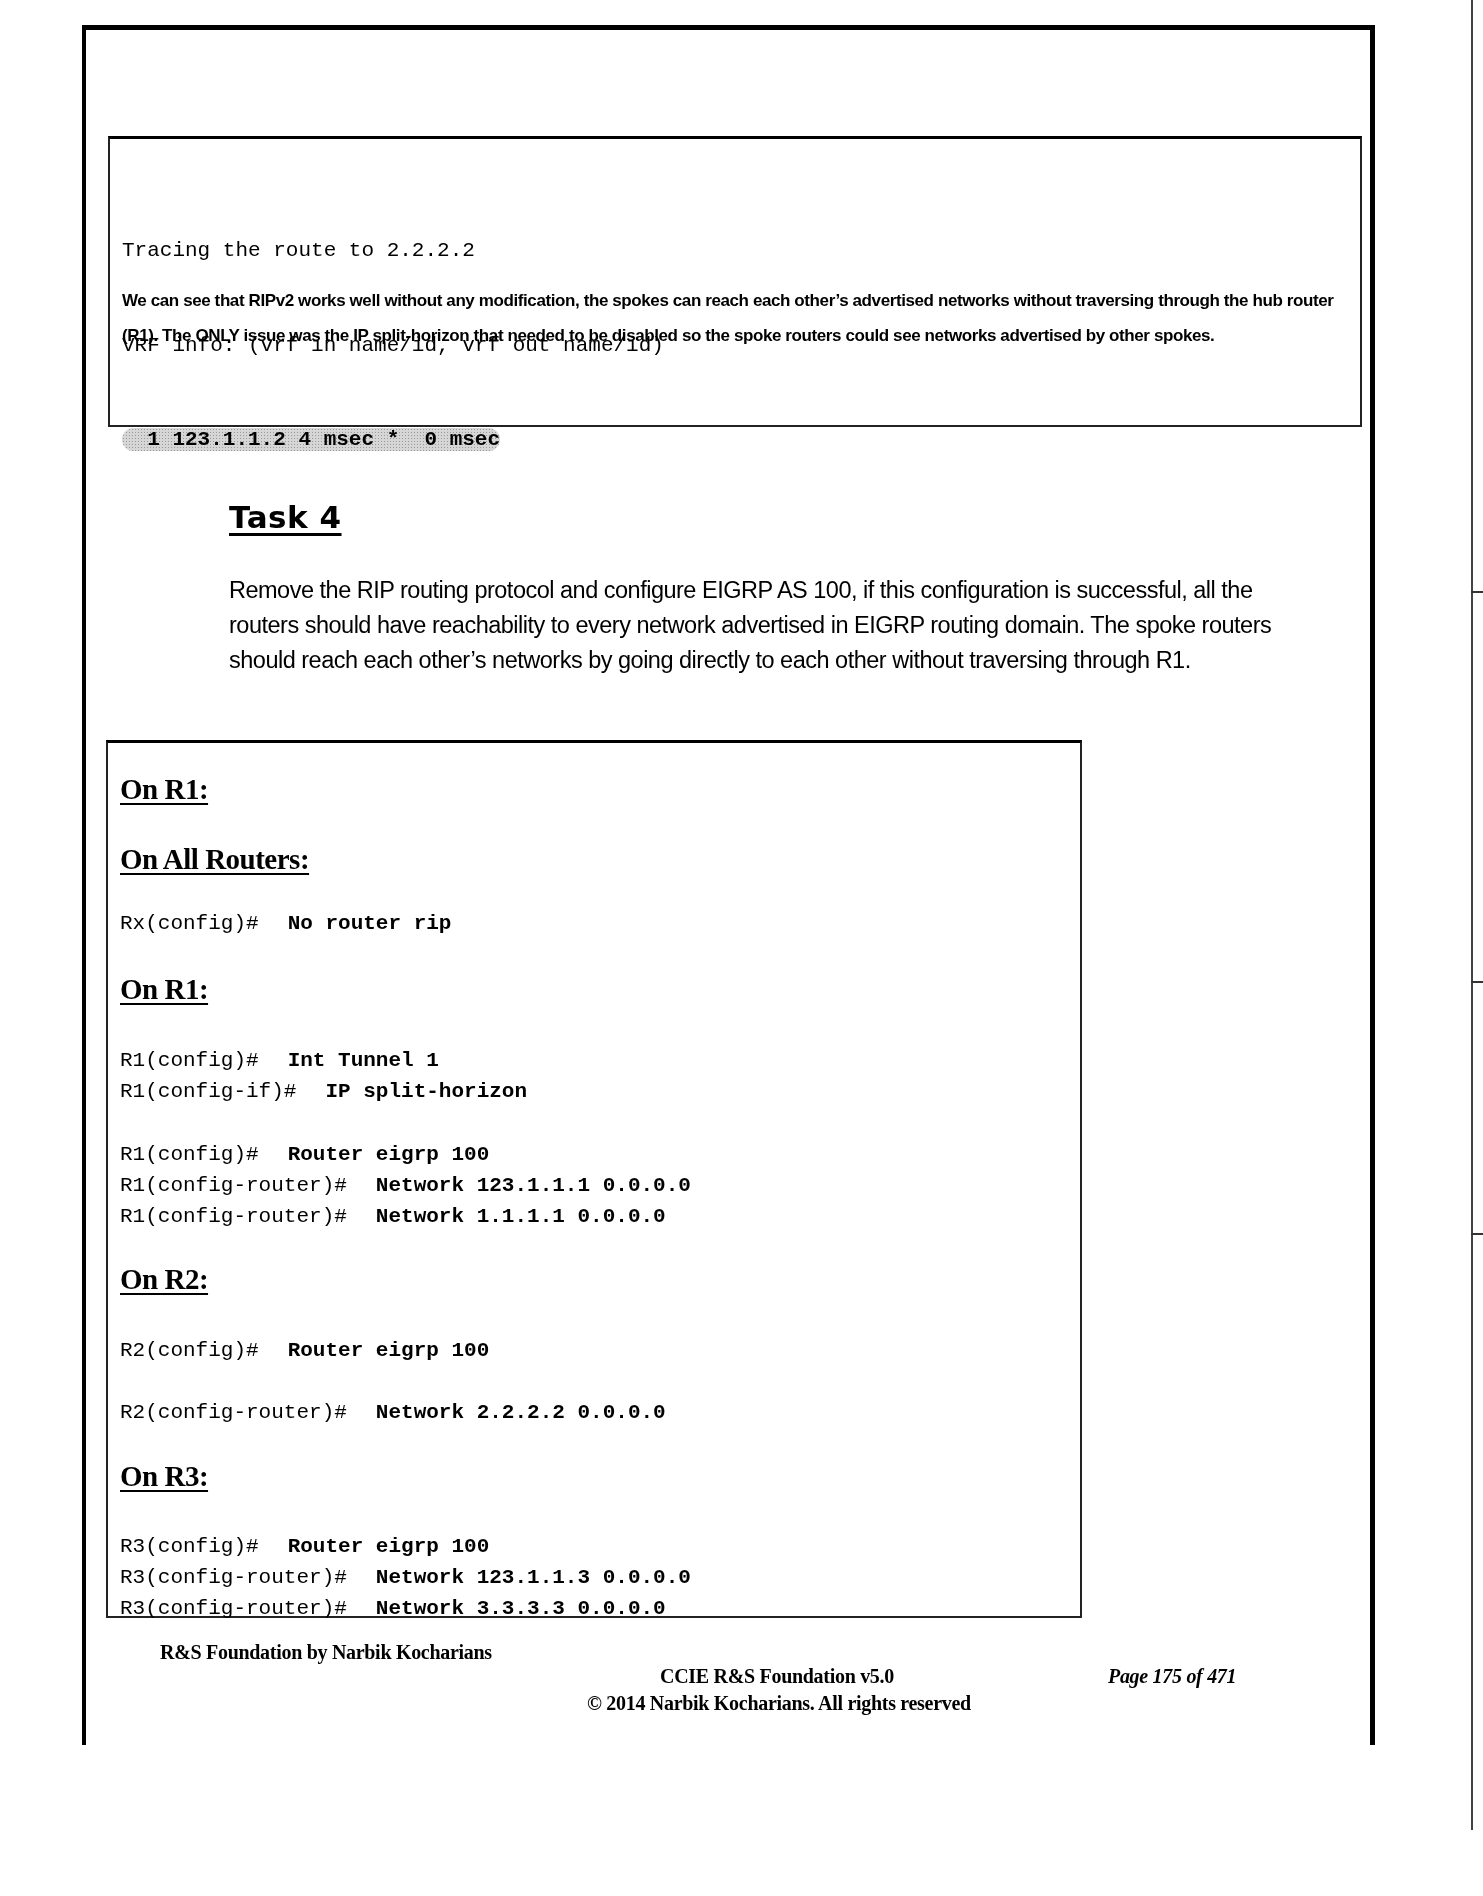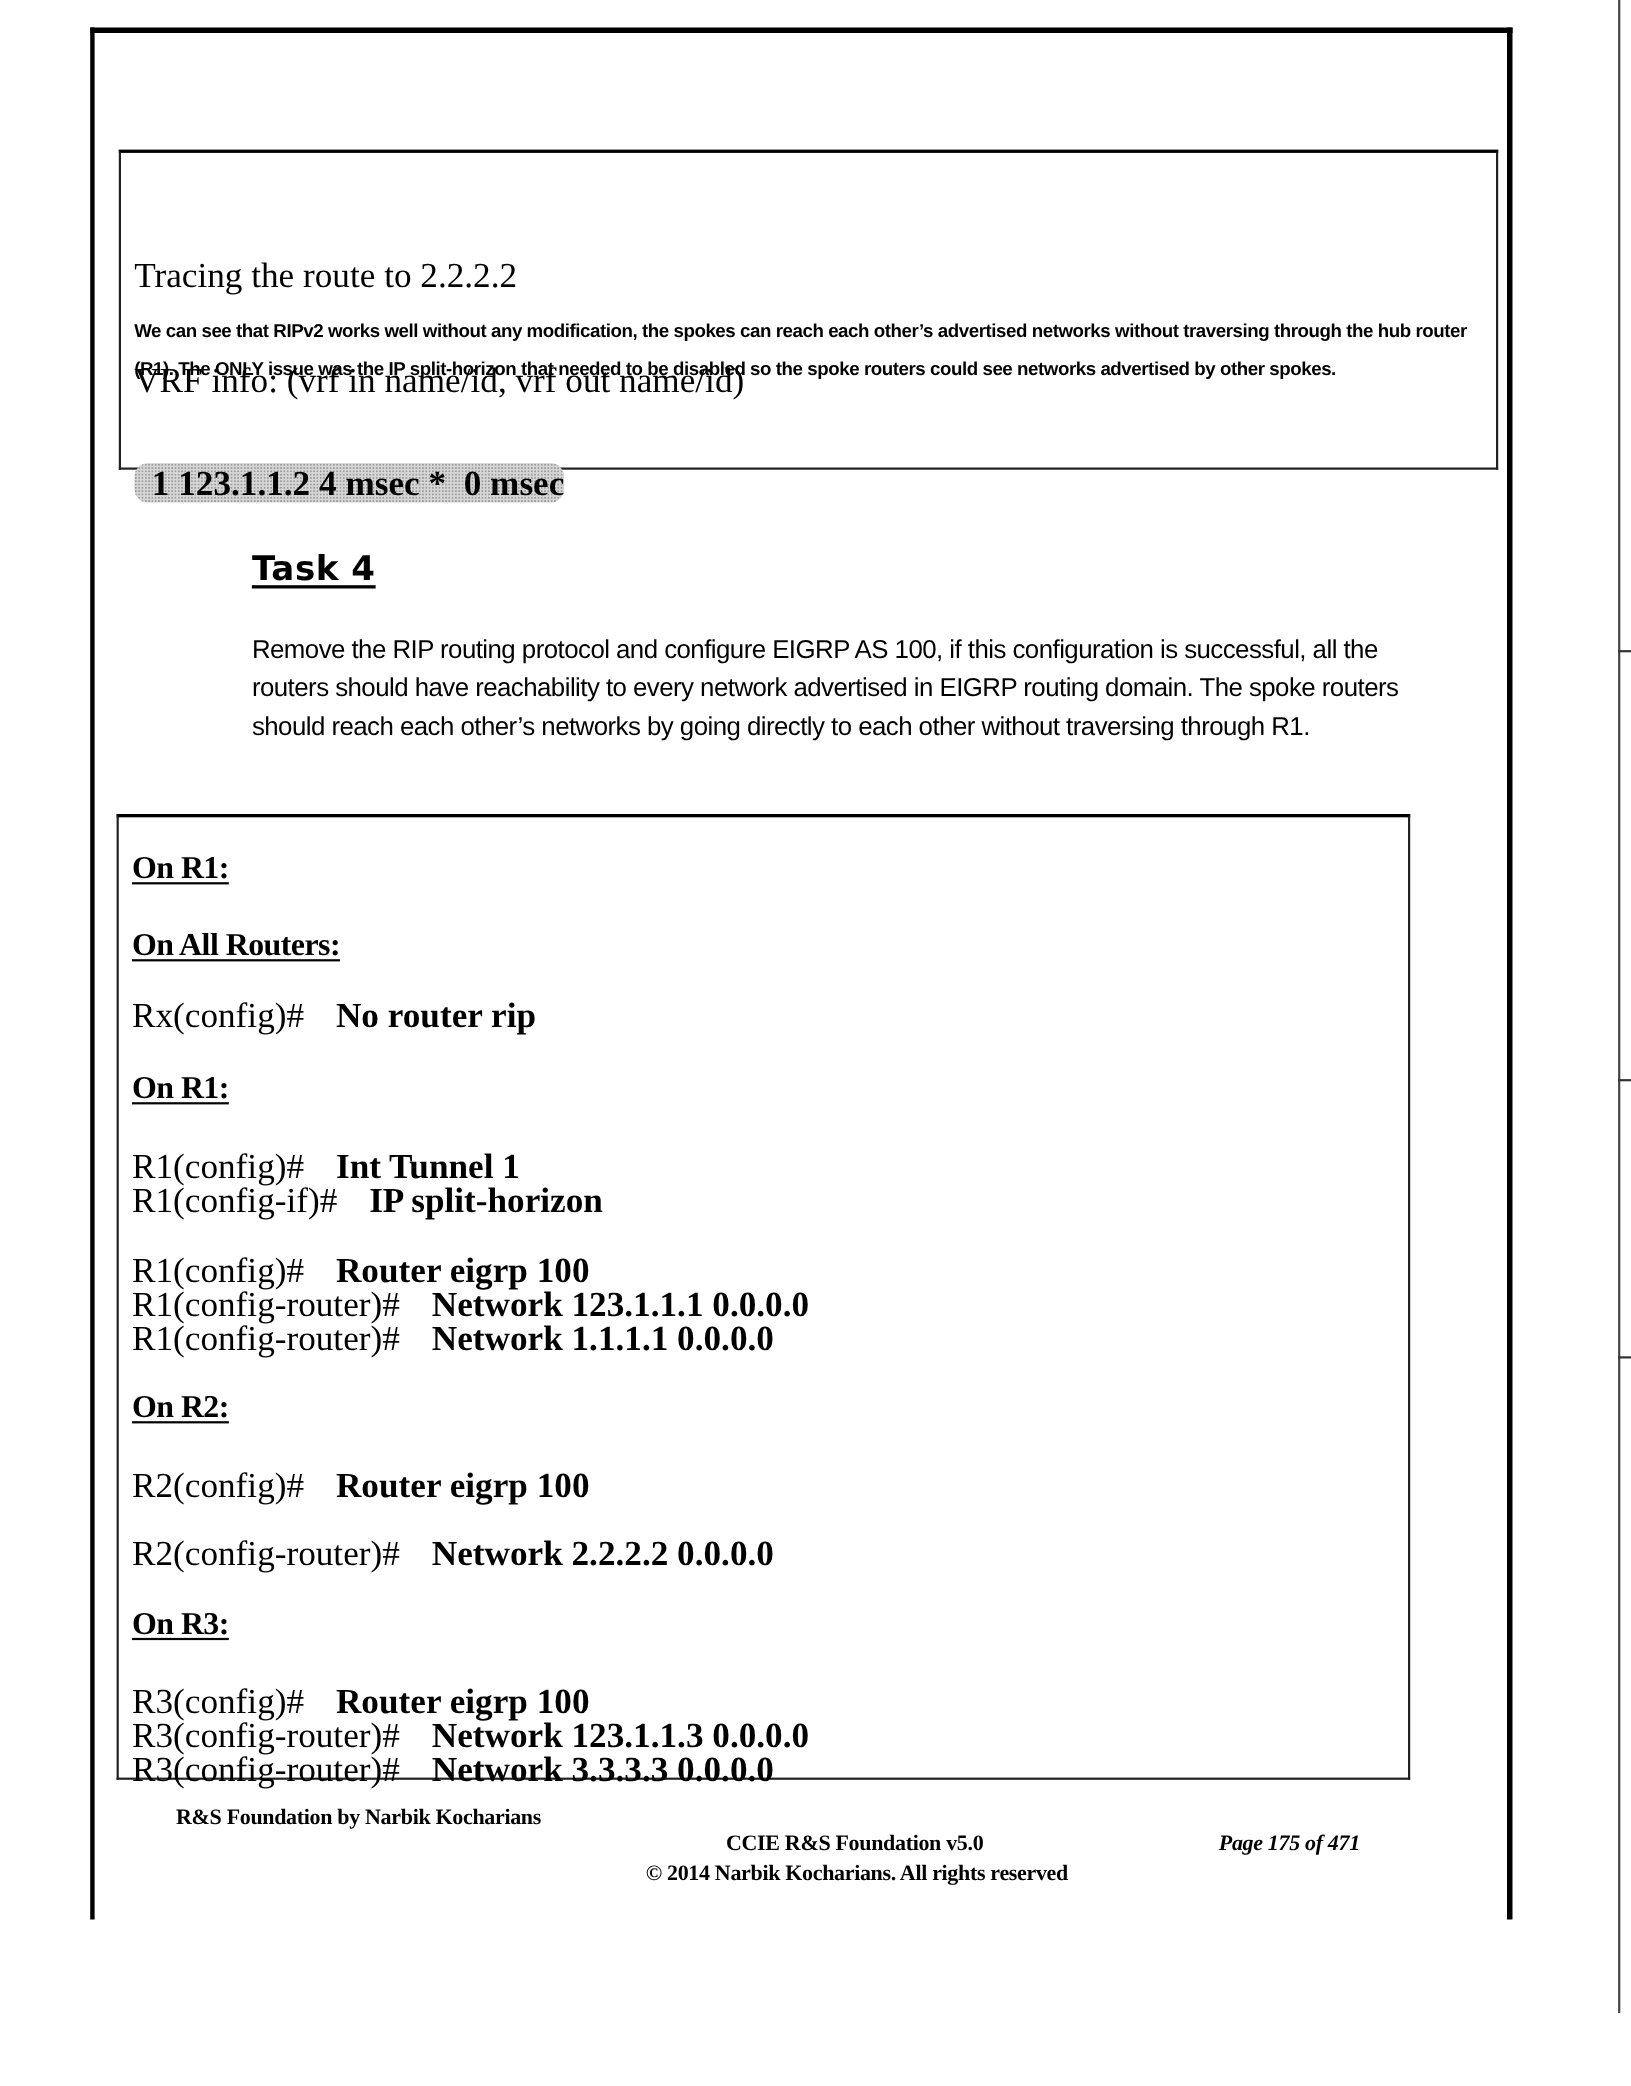--- a/index.html
+++ b/index.html
@@ -10,21 +10,21 @@
     border-left: 4px solid #000; border-right: 5px solid #000; border-top: 5px solid #000;
     box-sizing: border-box;
   }
   .right-margin-line { position: absolute; left: 1471px; top: 0; width: 2px; height: 1830px; background: #444; }
   .right-tick { position: absolute; left: 1471px; width: 12px; height: 2px; background: #333; }
 
   .box1 {
     position: absolute; left: 108px; top: 136px; width: 1254px; height: 291px;
     border: 2px solid #222; border-top: 3px solid #000; box-sizing: border-box;
   }
-  .mono { font-family: Liberation Serif, serif; font-size: 32px; line-height: 31.5px; white-space: pre; }
+  .mono { font-family: Liberation Mono, monospace; font-size: 21px; line-height: 31.5px; white-space: pre; }
   .trace { position: absolute; left: 12px; top: 33px; }
   .shade {
     background-color: #d6d6d6;
     background-image: radial-gradient(#9a9a9a 0.8px, transparent 0.9px);
     background-size: 3px 3px;
     font-weight: bold;
     border-radius: 13px;
   }
   .para-bold {
     position: absolute; left: 12px; top: 144px; width: 1230px;
@@ -37,21 +37,21 @@
     font-family: "DejaVu Sans", "Liberation Sans", sans-serif; font-weight: bold; font-size: 31px;
     text-decoration: underline; text-underline-offset: 5px; letter-spacing: 0.5px;
   }
   .task-desc {
     position: absolute; left: 229px; top: 573px; width: 1060px;
     font-family: "Liberation Sans", "DejaVu Sans", sans-serif; font-size: 23.5px; line-height: 35px;
     letter-spacing: -0.5px;
   }
 
   .box2 {
-    position: absolute; left: 106px; top: 740px; width: 1176px; height: 878px;
+    position: absolute; left: 106px; top: 740px; width: 976px; height: 878px;
     border: 2px solid #222; border-top: 3px solid #000; box-sizing: border-box;
   }
   .heading {
     position: absolute; left: 12px;
     font-family: "Liberation Serif", "DejaVu Serif", serif; font-weight: bold; font-size: 29px;
     text-decoration: underline; text-underline-offset: 4px; letter-spacing: -0.5px;
   }
   .cmd { position: absolute; left: 12px; }
   .cmd .kw { font-weight: bold; margin-left: 29px; }
 

